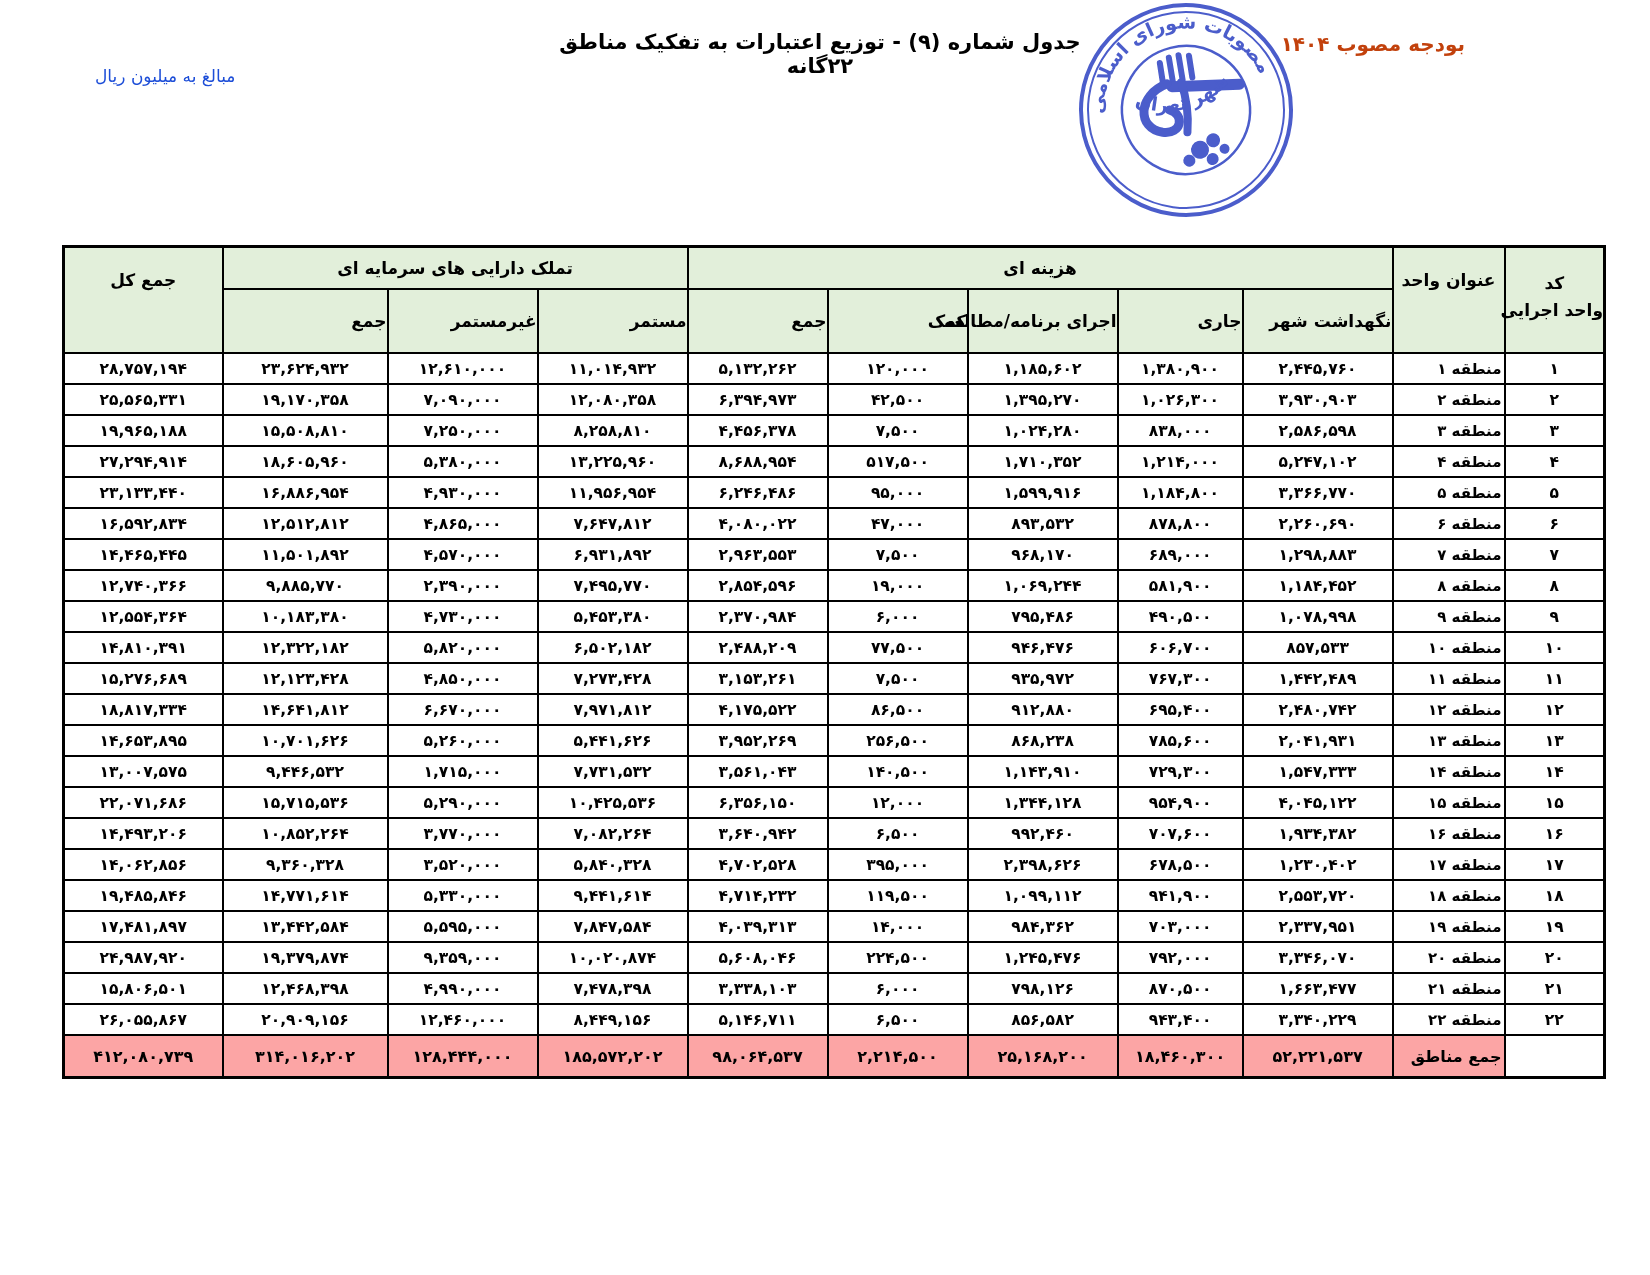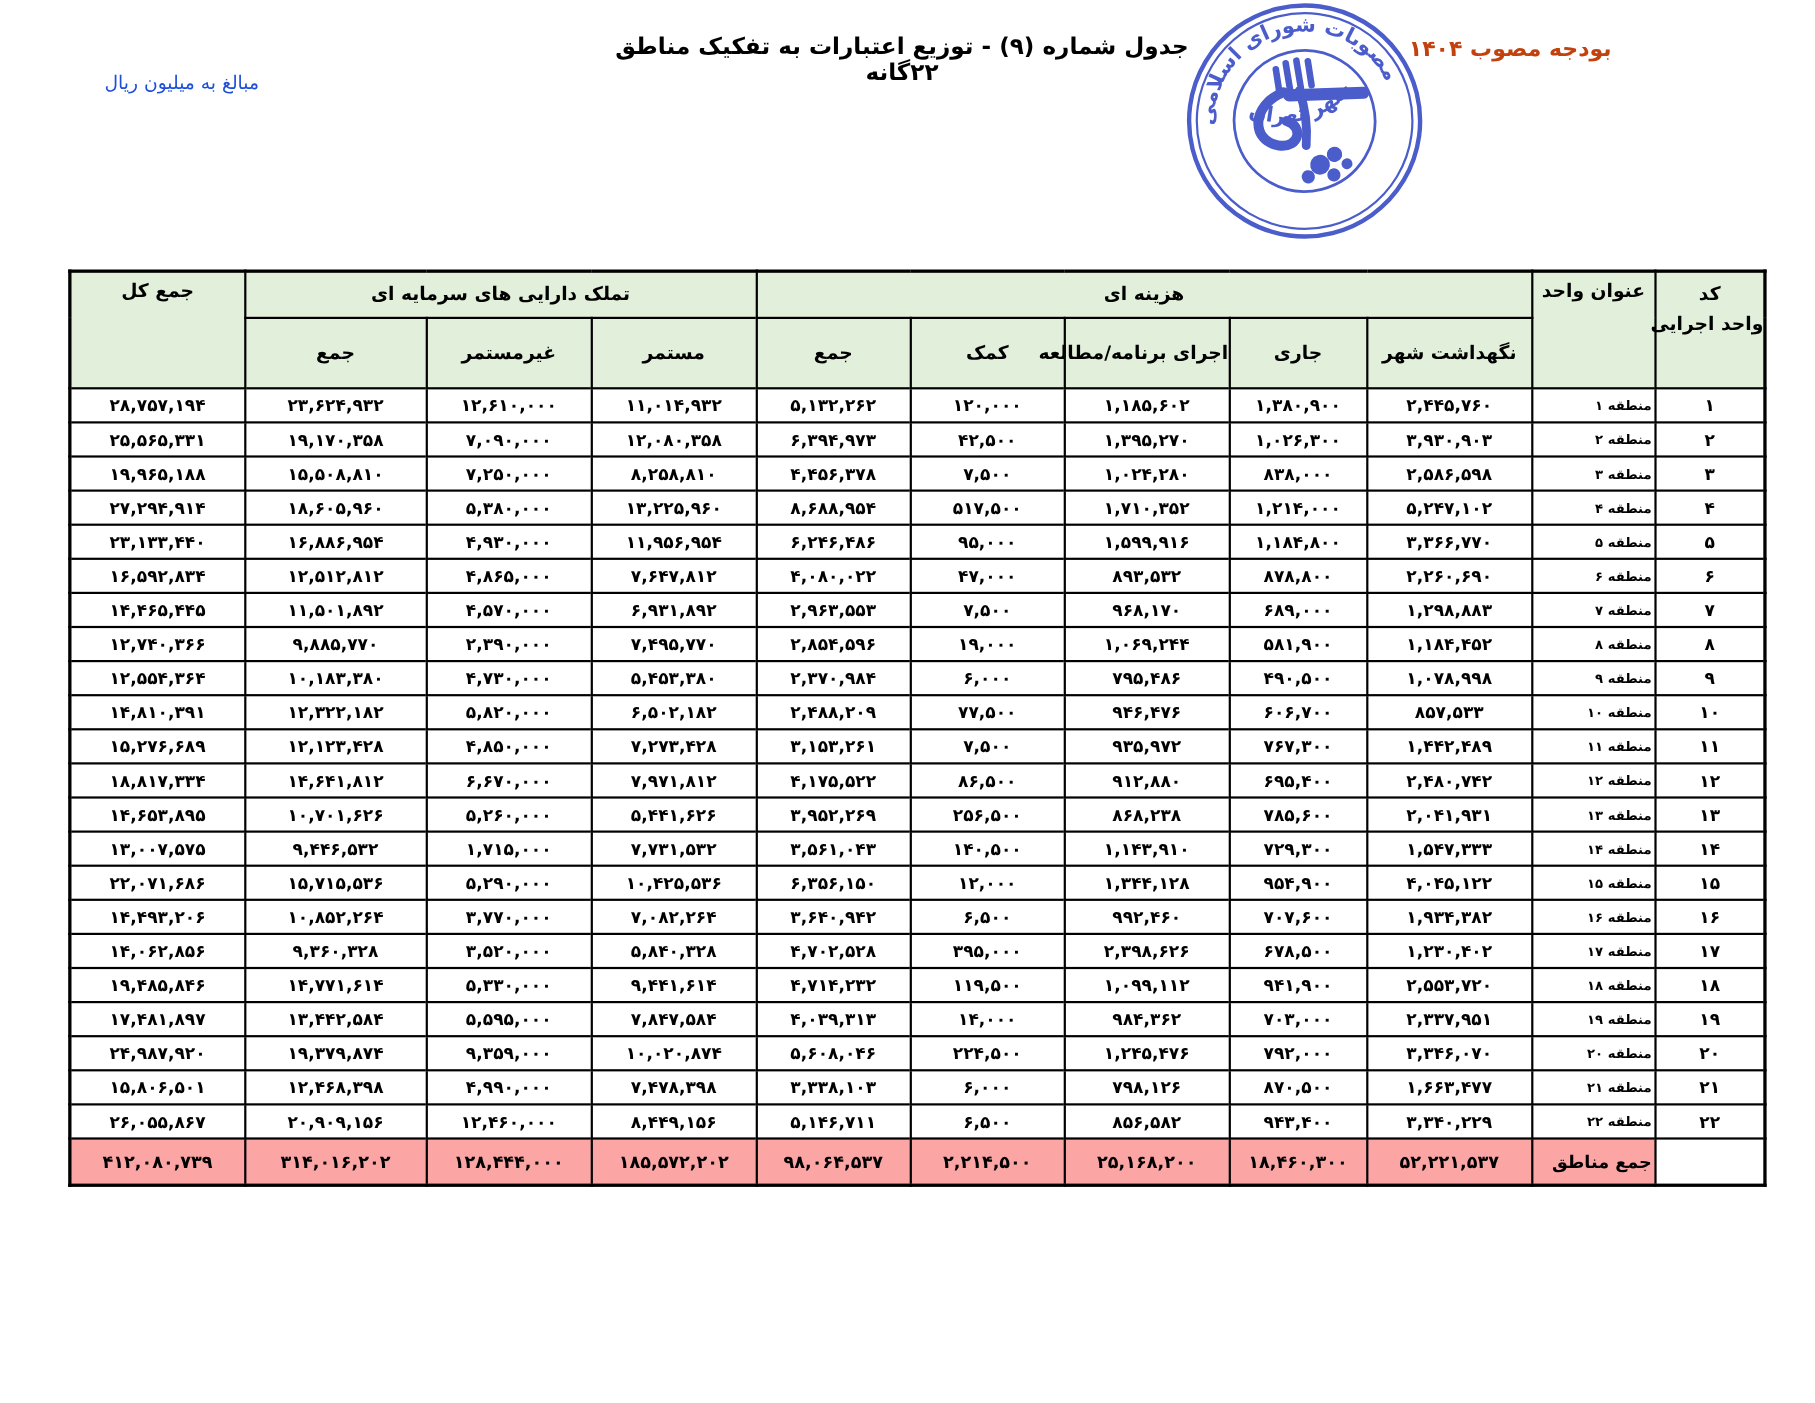--- a/index.html
+++ b/index.html
@@ -26,26 +26,26 @@
     position:absolute; top:245px; left:62px; width:1541px;
     border-collapse:collapse; direction:rtl; table-layout:fixed;
     border:3px solid #000;
   }
   .budget-table th, .budget-table td {
     border:2px solid #000; text-align:center; white-space:nowrap;
     color:#000; padding:0;
   }
   .budget-table thead th { background:#e2efda; font-weight:bold; font-size:17px; }
   .group-row th { height:40px; }
-  .sub-row th { height:62px; }
-  th.vtop { vertical-align:top; padding-top:7px; }
+  .sub-row th { height:62px;text-align:right; }
+  th.vtop { vertical-align:top; padding-top:22px; }
   th.tight { font-size:14px; }
   .code-head-line { display:block; line-height:1.6; }
   .budget-table tbody td { height:29px; font-size:15.5px; font-weight:bold; }
-  .budget-table td.name-cell { text-align:right; padding-right:2px; font-size:12px; }
+  .budget-table td.name-cell { text-align:right; padding-right:2px; font-size:15px; }
   .budget-table tr.total-row td { background:#fca5a5; height:40px; font-size:16px; }
   .budget-table tr.total-row td.code-empty { background:#ffffff; }
   .stamp-text { font-size:19px; font-weight:bold; }
 </style>
 </head>
 <body>
 
 <div class="budget-label">بودجه مصوب ۱۴۰۴</div>
 <div class="page-title">جدول شماره (۹) - توزیع اعتبارات به تفکیک مناطق ۲۲گانه</div>
 <div class="unit-note">مبالغ به میلیون ریال</div>

